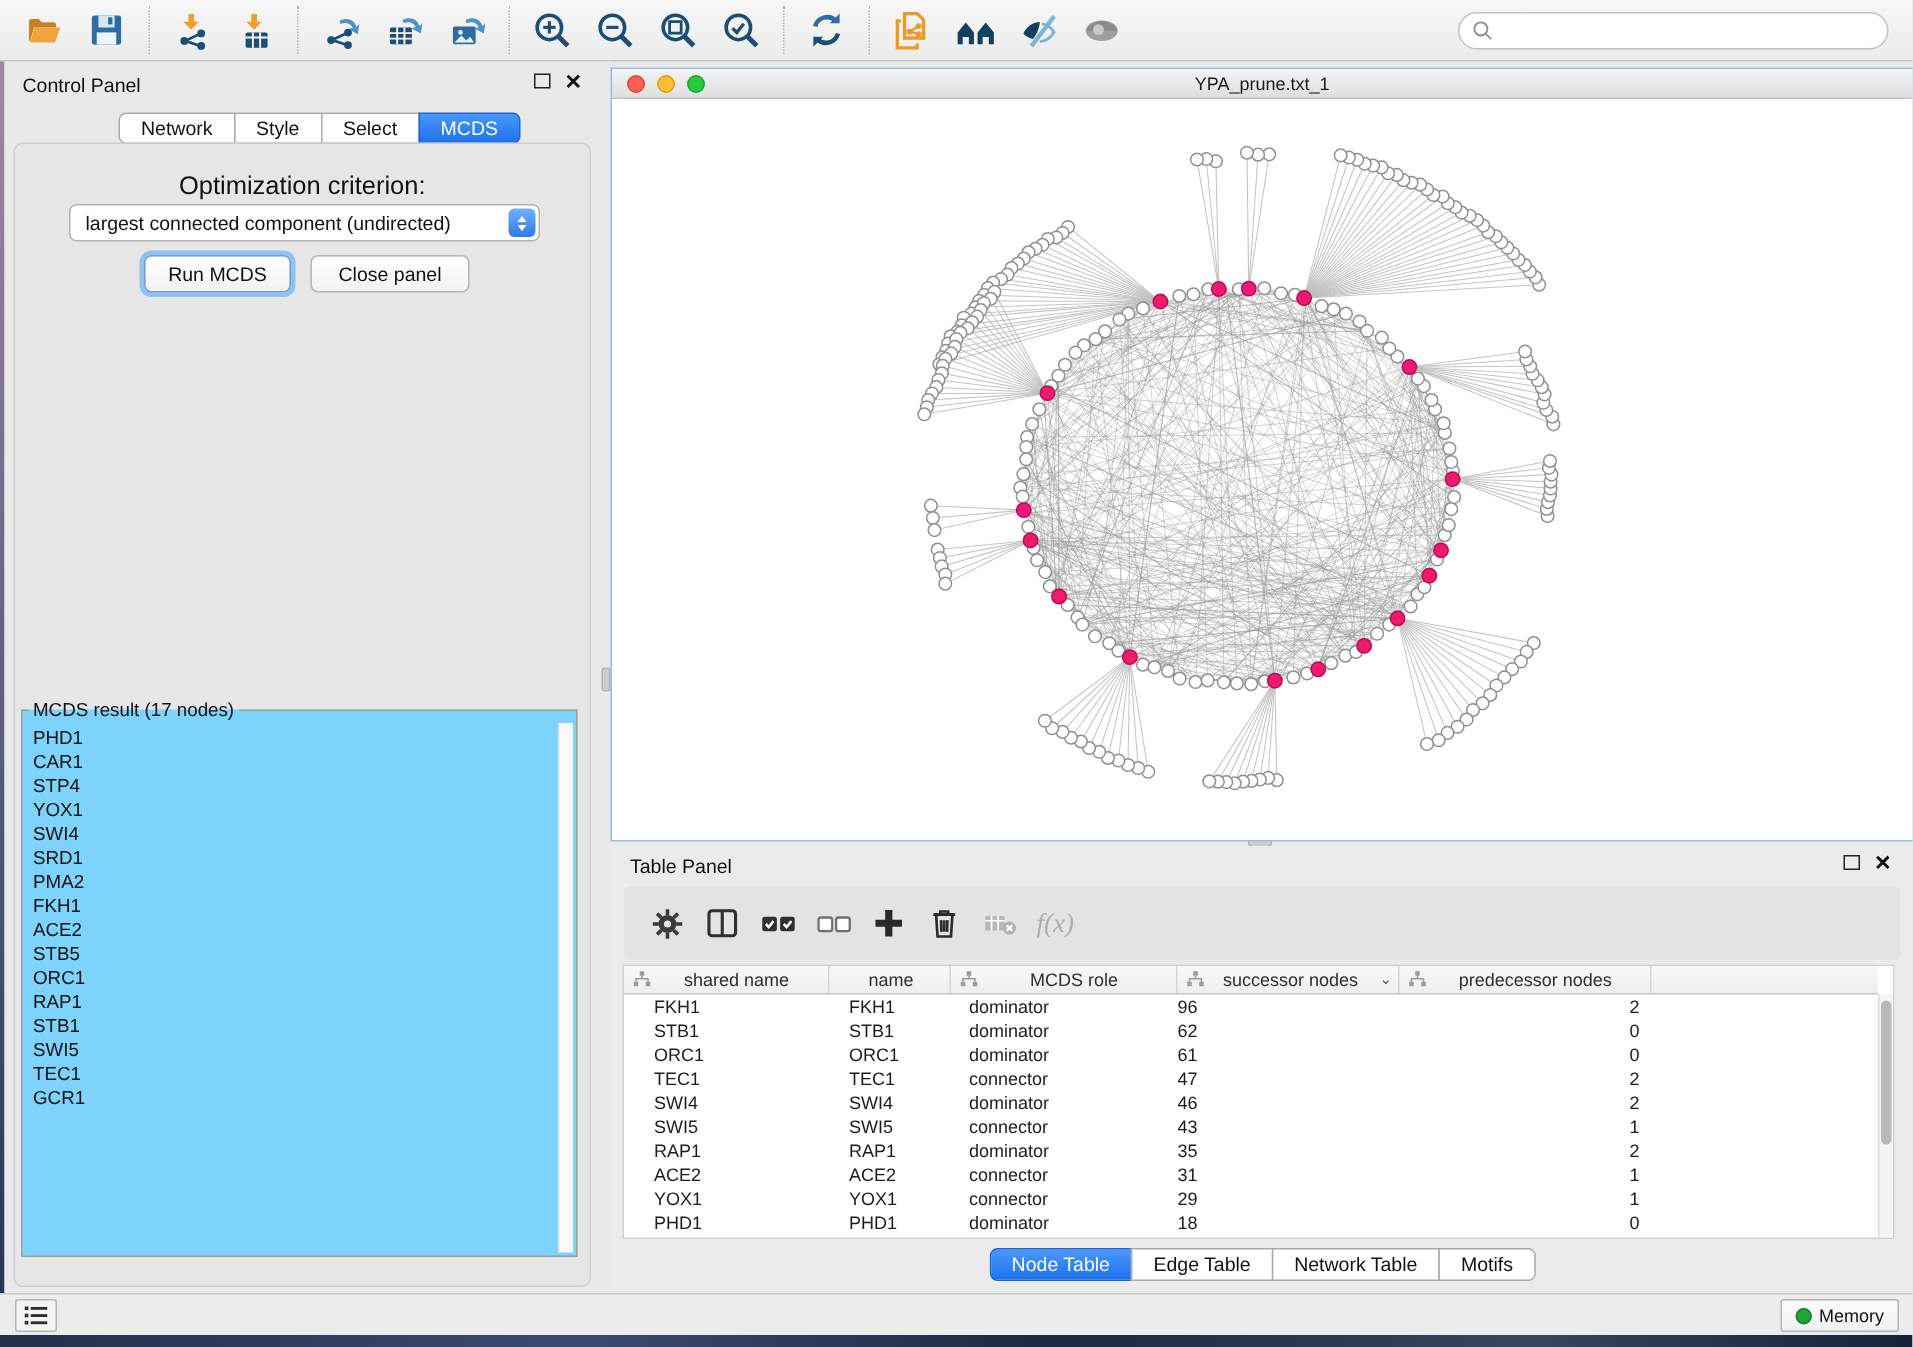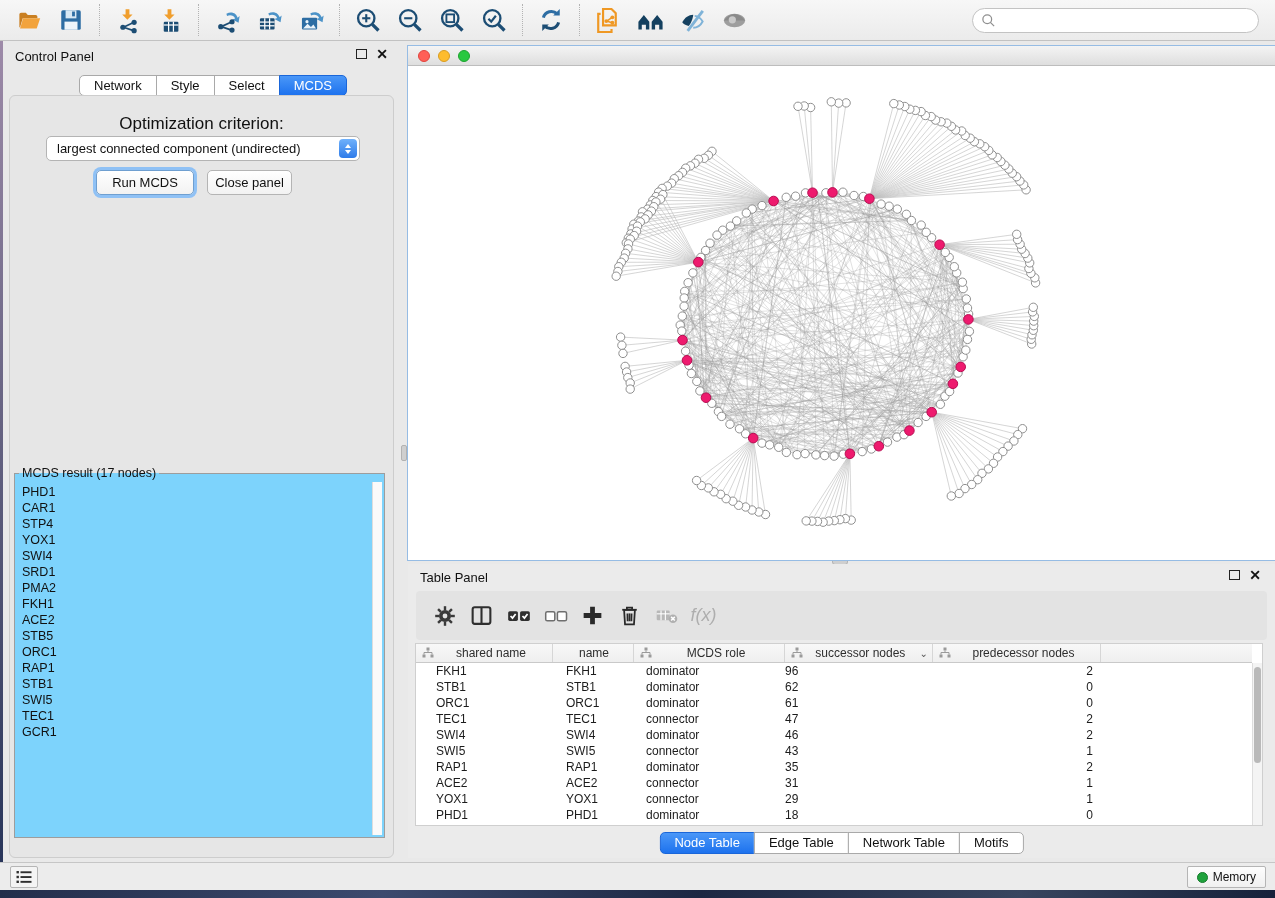--- a/index.html
+++ b/index.html
@@ -50,21 +50,21 @@
     background:linear-gradient(#70b1fb,#2e7be9); display:flex; flex-direction:column;
     align-items:center; justify-content:center; gap:2px; }
   .tri-up { width:0; height:0; border-left:3.5px solid transparent; border-right:3.5px solid transparent;
     border-bottom:4.5px solid #fff; }
   .tri-down { width:0; height:0; border-left:3.5px solid transparent; border-right:3.5px solid transparent;
     border-top:4.5px solid #fff; }
   .btn { background:linear-gradient(#ffffff,#f2f2f2); border:1px solid #b4b4b4; border-radius:5px;
     font-size:13px; color:#111; text-align:center; font-family:"Liberation Sans",sans-serif; }
   #run-btn { position:absolute; left:86px; top:74px; width:98px; height:25px;
     box-shadow:0 0 0 3px #8fc1f5; border-color:#6f9fd0; }
-  #closepanel-btn { position:absolute; left:197px; top:74px; width:85px; height:25px; }
+  #closepanel-btn { position:absolute; left:197px; top:74px; width:106px; height:25px; }
 
   #mcds-fieldset { position:absolute; left:11px; top:425px; width:371px; height:372px;
     border:1px solid #9d9d9d; background:#7dd3fc; }
   #mcds-fieldset legend { font-size:12.5px; color:#111; padding:0 3px; margin-left:4px; background:transparent; }
   #mcds-list { position:absolute; left:2px; top:2px; bottom:2px; right:13px; overflow:hidden;
     font-size:12.5px; line-height:16px; color:#111; padding-left:5px; padding-top:2px; }
   #mcds-scroll { position:absolute; top:2px; bottom:2px; right:2px; width:10px; background:#fafafa;
     border-left:1px solid #ddd; }
 
   
@@ -87,21 +87,21 @@
   #net-title { position:absolute; left:0; right:0; top:3px; text-align:center; font-size:12px; color:#1a1a1a; }
   #net-canvas { position:absolute; left:0; top:20px; right:0; bottom:0; background:#fff; }
 
   
   #table-panel { left:408px; top:564px; width:867px; height:294px; background:#ebebeb; }
   #table-panel .panel-winbtns { right:14px; top:6px; }
   #tp-title { position:absolute; left:12px; top:6px; font-size:13px; color:#111; }
   #tp-toolbar { position:absolute; left:8px; top:27px; right:8px; height:49px; background:#e3e3e3;
     border-radius:4px; display:flex; align-items:center; padding-left:10px; }
   .tp-btn { width:37px; height:36px; display:flex; align-items:center; justify-content:center; }
-  .fx-label { font-family:Liberation Sans, sans-serif; font-style:italic; font-size:18px; color:#aeaeae; }
+  .fx-label { font-family:Liberation Serif, serif; font-style:italic; font-size:18px; color:#aeaeae; }
 
   #node-table { position:absolute; left:7px; top:79px; width:848px; height:183px; background:#fff;
     border:1px solid #cfcfcf; }
   #nt-header { position:absolute; left:0; top:0; right:10px; height:19px; display:flex;
     background:linear-gradient(#f8f8f8,#efefef); border-bottom:1px solid #c9c9c9; }
   .hcell { display:flex; align-items:center; border-right:1px solid #d6d6d6; padding:0 4px 0 6px;
     font-size:12px; color:#2e2e2e; }
   .hcell .lbl { flex:1; text-align:center; }
   .c1 { width:137px; } .c2 { width:81px; } .c3 { width:151px; } .c4 { width:148px; } .c5 { width:168px; }
   .hfill { flex:1; border-right:none; }
@@ -347,20 +347,21 @@
     </div>
   <div id="h-splitter" class="abs">
       <div class="handle"></div>
     </div>
 
   <div id="network-window" class="abs">
     <div id="net-titlebar">
       <span id="tl-red" class="traffic"></span>
       <span id="tl-yellow" class="traffic"></span>
       <span id="tl-green" class="traffic"></span>
+      <div id="net-title">YPA_prune.txt_1</div>
     </div>
     <div id="net-canvas">
       <svg id="network-svg" width="865" height="492">
           <g>
             <line x1="407.9" y1="388.9" x2="554.4" y2="216.2" stroke="#9a9a9a" stroke-width="0.6" opacity="0.45"></line>
             <line x1="548.7" y1="206.9" x2="489.3" y2="143.1" stroke="#9a9a9a" stroke-width="0.6" opacity="0.45"></line>
             <line x1="272.2" y1="259.1" x2="344.9" y2="370.4" stroke="#9a9a9a" stroke-width="0.6" opacity="0.45"></line>
             <line x1="426.1" y1="390.1" x2="561.4" y2="265.4" stroke="#9a9a9a" stroke-width="0.6" opacity="0.45"></line>
             <line x1="470.7" y1="379.7" x2="313.6" y2="350.4" stroke="#9a9a9a" stroke-width="0.6" opacity="0.45"></line>
             <line x1="296.5" y1="331.1" x2="338.3" y2="147.0" stroke="#9a9a9a" stroke-width="0.6" opacity="0.45"></line>

